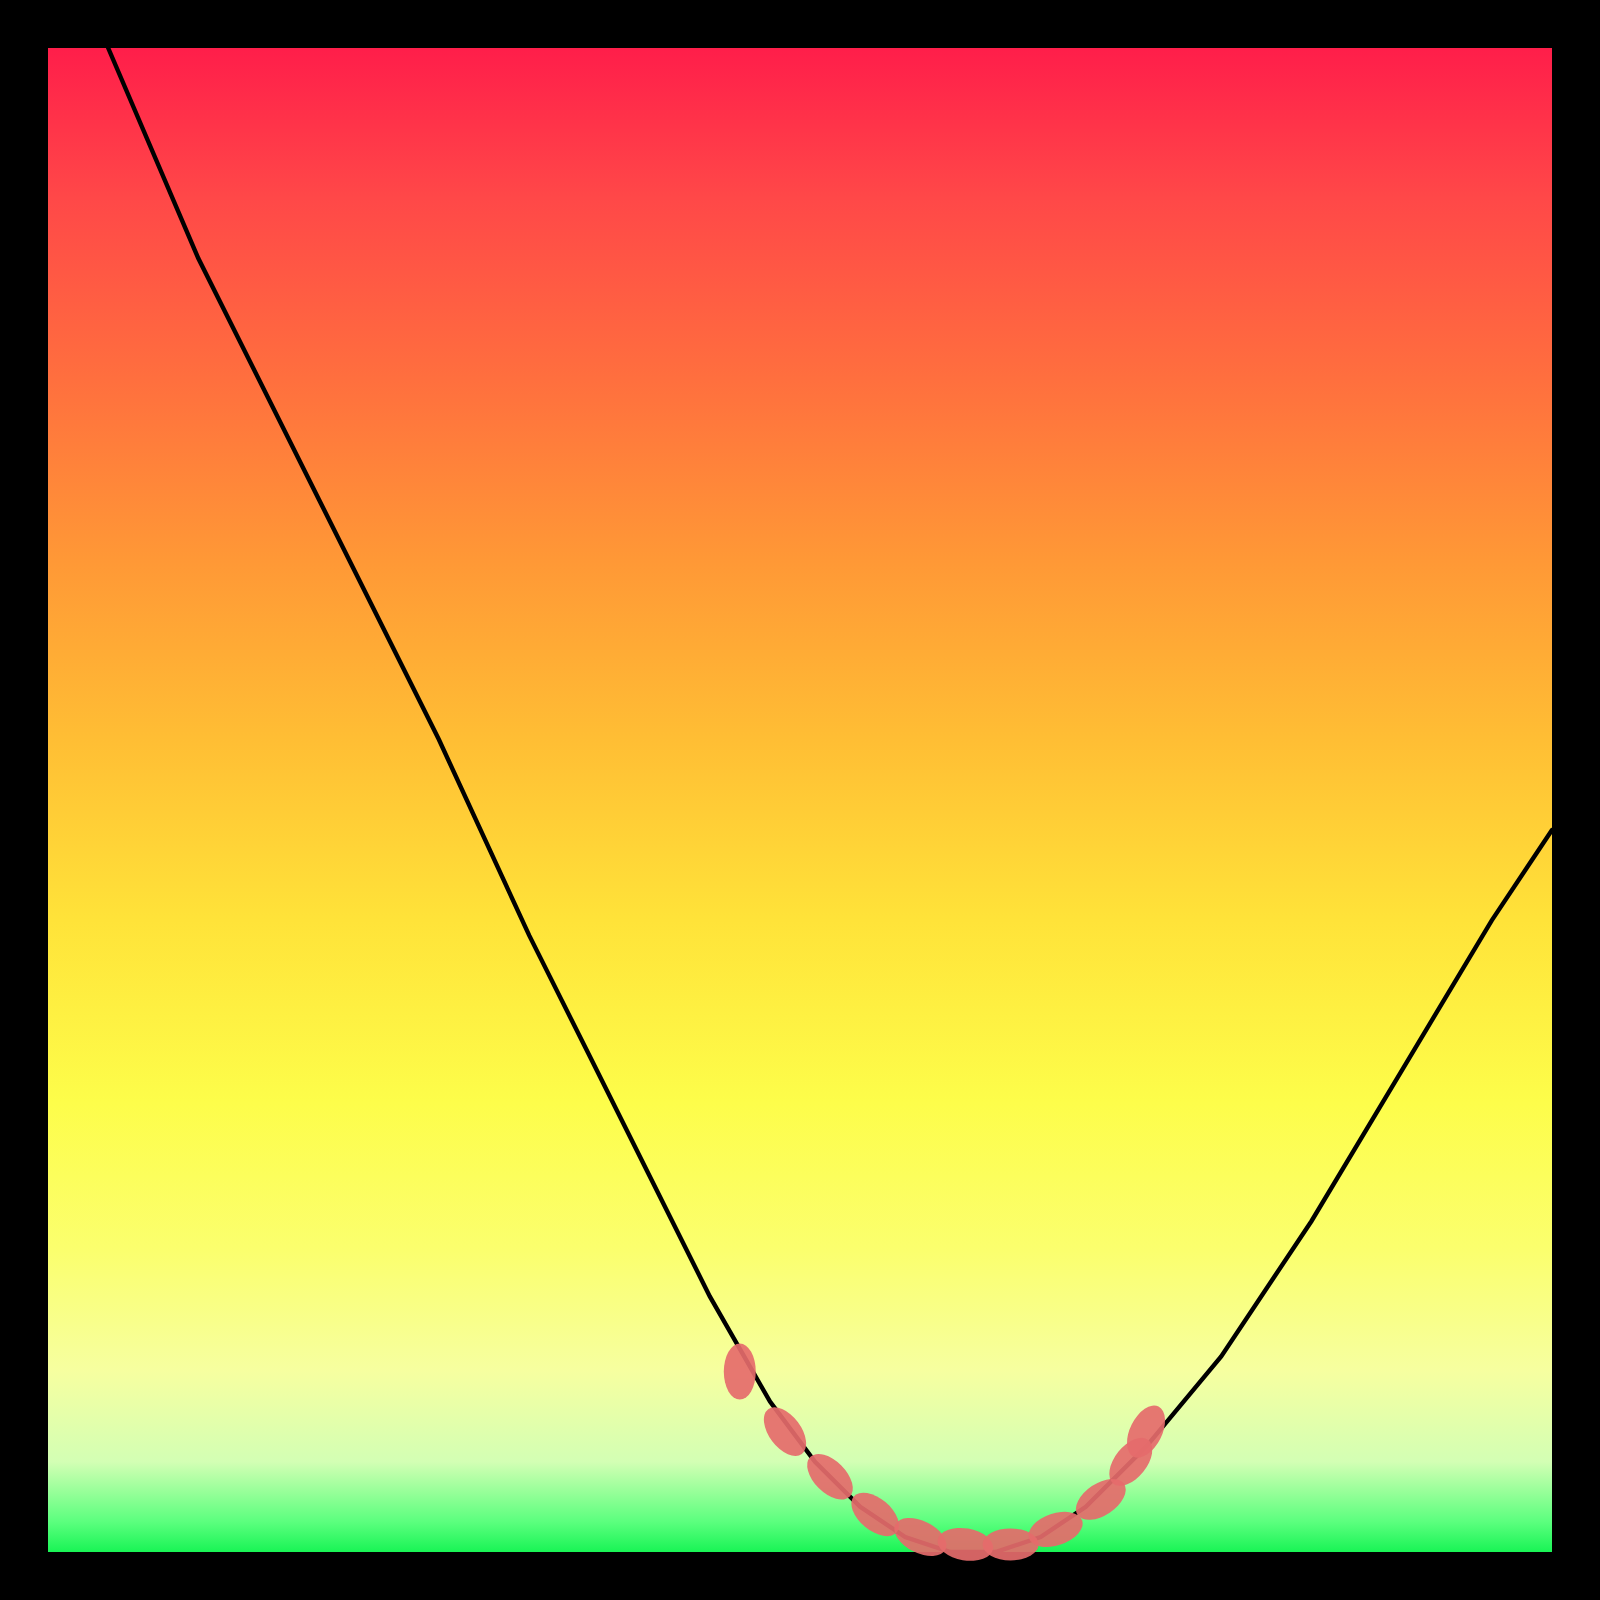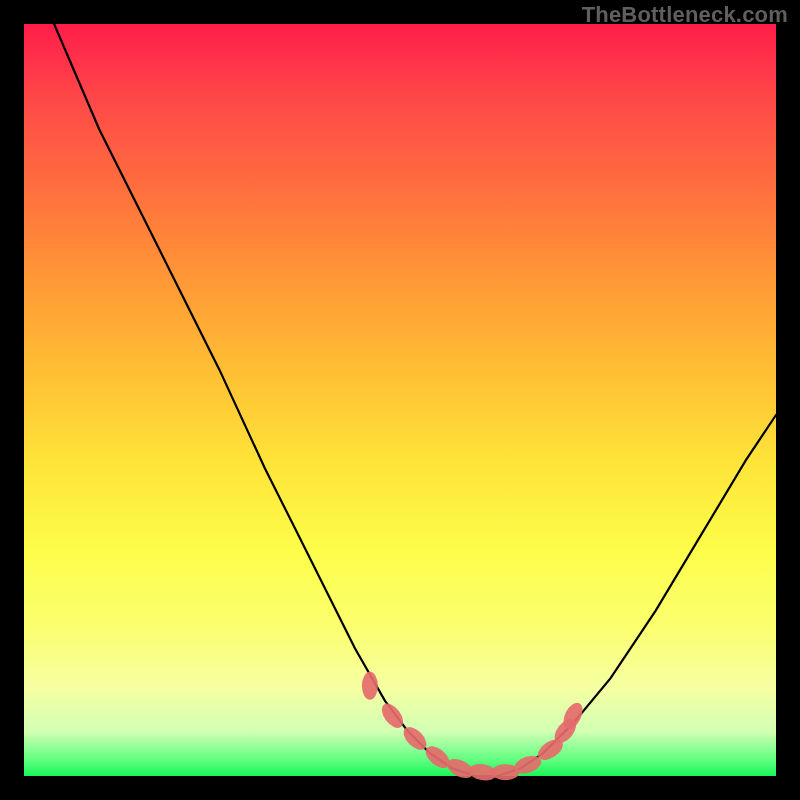--- a/index.html
+++ b/index.html
@@ -78,15 +78,14 @@
           <ellipse cx="481.3" cy="748.2" rx="8" ry="14" fill="#e56b6b" stroke="#d65a5a" stroke-width="0" opacity="0.92" transform="rotate(90.0 481.3 748.2)"></ellipse>
           <ellipse cx="503.8" cy="740.7" rx="8" ry="14" fill="#e56b6b" stroke="#d65a5a" stroke-width="0" opacity="0.92" transform="rotate(71.6 503.8 740.7)"></ellipse>
           <ellipse cx="526.4" cy="725.7" rx="8" ry="14" fill="#e56b6b" stroke="#d65a5a" stroke-width="0" opacity="0.92" transform="rotate(56.3 526.4 725.7)"></ellipse>
           <ellipse cx="541.4" cy="706.9" rx="8" ry="14" fill="#e56b6b" stroke="#d65a5a" stroke-width="0" opacity="0.92" transform="rotate(38.7 541.4 706.9)"></ellipse>
           <ellipse cx="549.0" cy="691.8" rx="8" ry="14" fill="#e56b6b" stroke="#d65a5a" stroke-width="0" opacity="0.92" transform="rotate(26.6 549.0 691.8)"></ellipse>
         </g>
     </svg>
 
   </div>
 
-  <div class="watermark">TheBottleneck.com</div>
 
 </div>
 
 </body></html>

